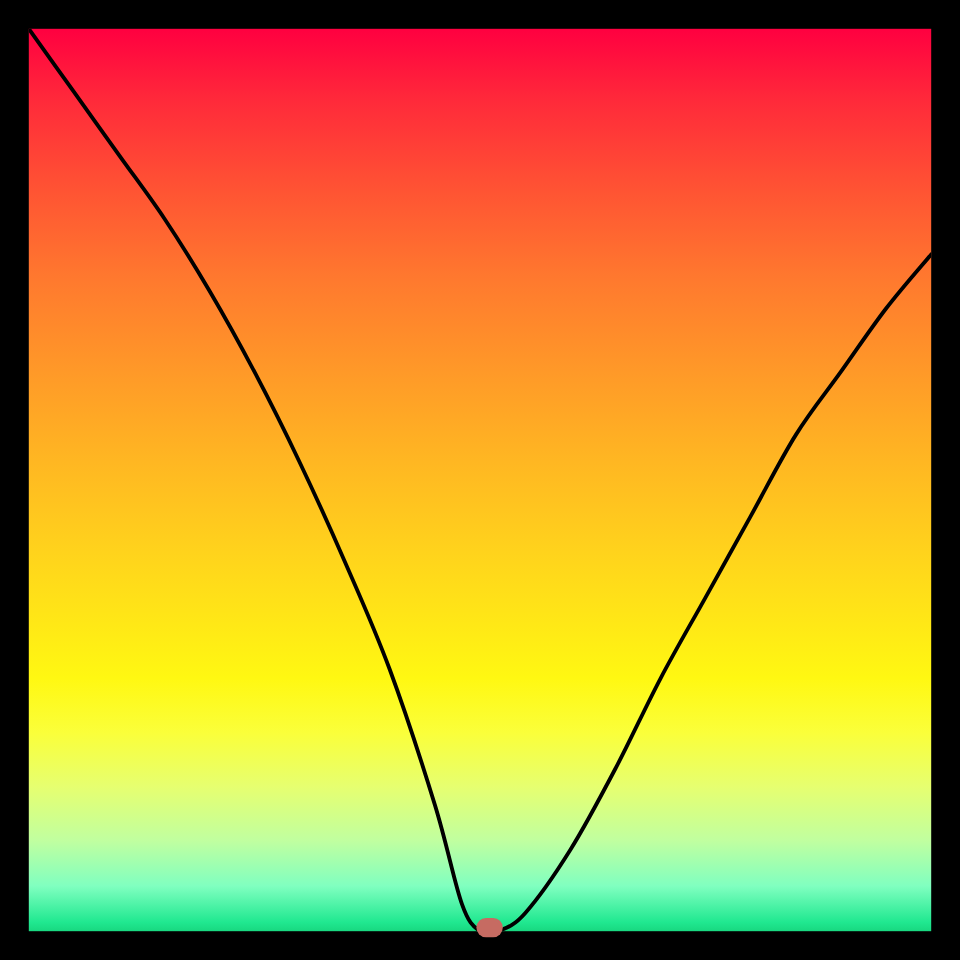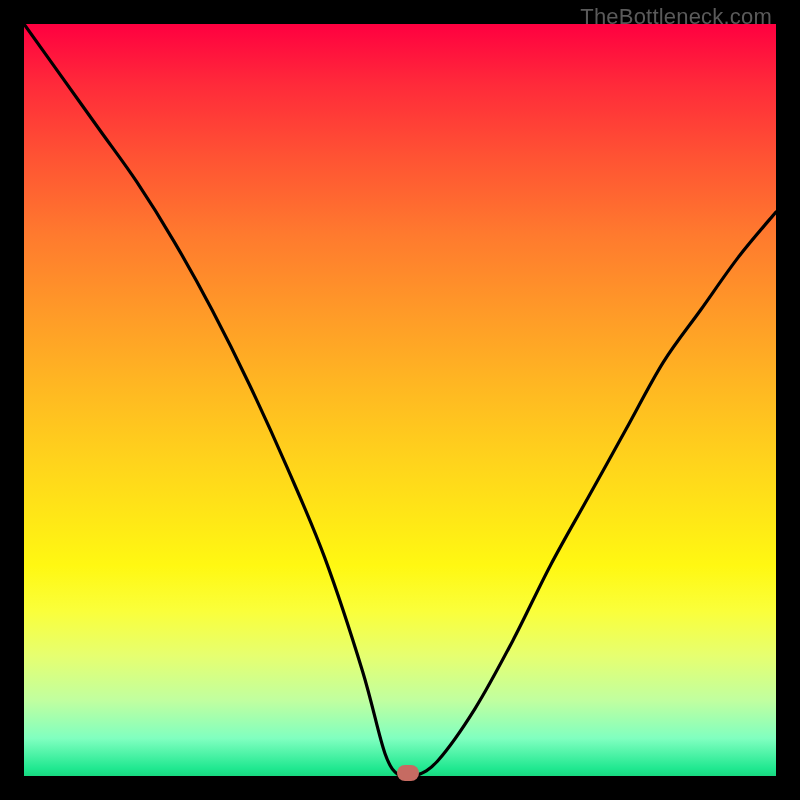--- a/index.html
+++ b/index.html
@@ -76,15 +76,14 @@
   <div class="plot">
 
     <svg class="curve" viewBox="0 0 752 752" preserveAspectRatio="none">
       <path d="M 0 0 C 6.27 8.77, 25.07 35.09, 37.60 52.64 C 50.13 70.19, 62.67 87.73, 75.20 105.28 C 87.73 122.83, 100.27 139.12, 112.80 157.92 C 125.33 176.72, 137.87 196.77, 150.40 218.08 C 162.93 239.39, 175.47 261.95, 188.00 285.76 C 200.53 309.57, 213.07 334.64, 225.60 360.96 C 238.13 387.28, 250.67 414.85, 263.20 443.68 C 275.73 472.51, 288.27 500.08, 300.80 533.92 C 313.33 567.76, 328.37 614.13, 338.40 646.72 C 348.43 679.31, 354.69 711.89, 360.96 729.44 C 367.23 746.99, 370.99 748.24, 376.00 752.00 C 381.01 755.76, 384.77 754.51, 391.04 752.00 C 397.31 749.49, 403.57 748.24, 413.60 736.96 C 423.63 725.68, 438.67 704.37, 451.20 684.32 C 463.73 664.27, 476.27 640.45, 488.80 616.64 C 501.33 592.83, 513.87 565.25, 526.40 541.44 C 538.93 517.63, 551.47 496.32, 564.00 473.76 C 576.53 451.20, 589.07 428.64, 601.60 406.08 C 614.13 383.52, 626.67 358.45, 639.20 338.40 C 651.73 318.35, 664.27 303.31, 676.80 285.76 C 689.33 268.21, 701.87 249.41, 714.40 233.12 C 726.93 216.83, 745.73 195.52, 752.00 188.00" fill="none" stroke="#000000" stroke-width="3.2" stroke-linecap="round" stroke-linejoin="round"></path>
     </svg>
 
     <div class="marker" style="left: 372.52px; top: 741px;"></div>
 
   </div>
 
-  <div class="attribution">TheBottleneck.com</div>
 
 </div>
 
 </body></html>

